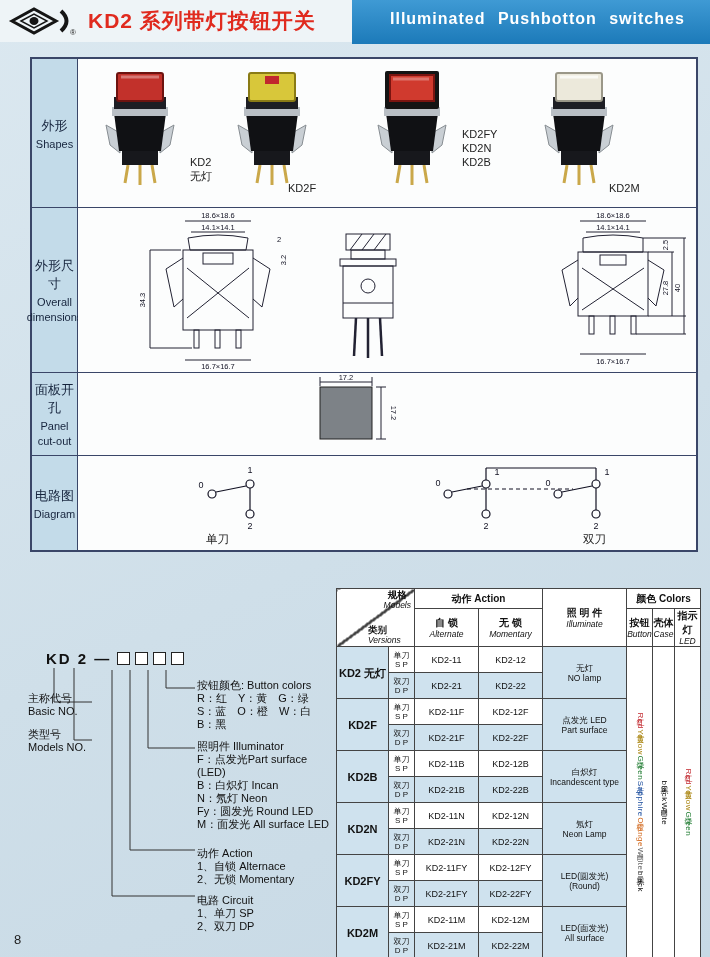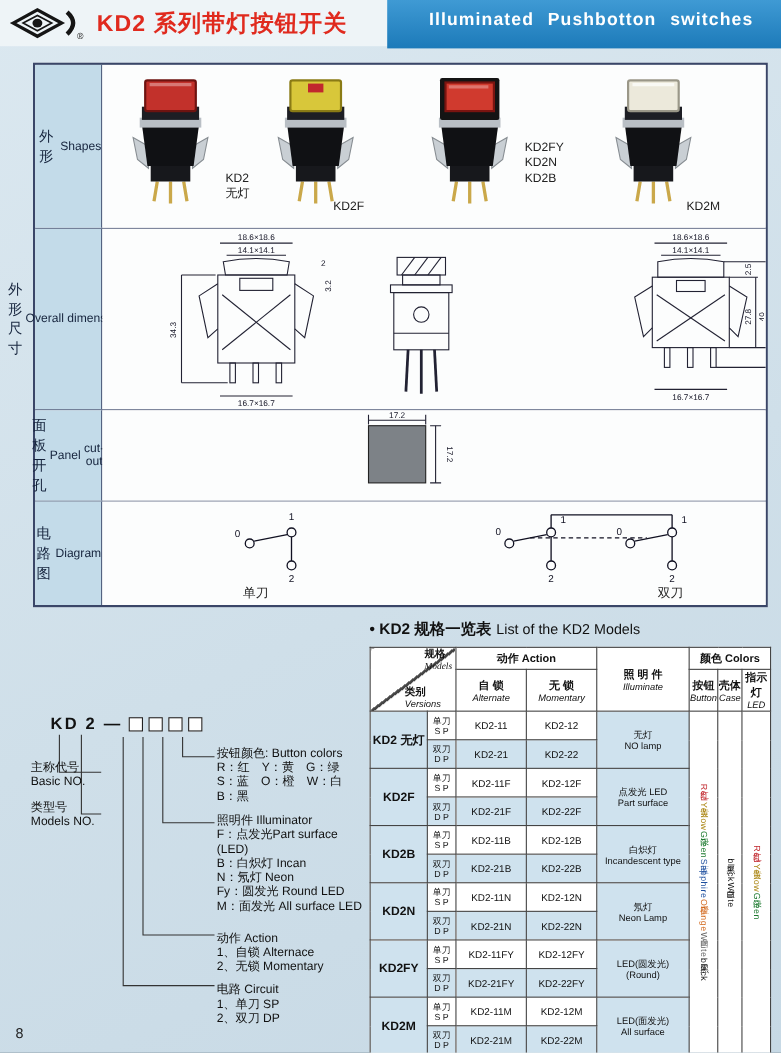--- a/index.html
+++ b/index.html
@@ -14,22 +14,22 @@
   .logo { position:absolute; left:8px; top:5px; }
   .title-cn { position:absolute; left:88px; top:7px; font-size:21px; font-weight:bold;
               color:#e02a1e; letter-spacing:1px; white-space:nowrap; }
   .title-en { position:absolute; left:38px; top:10px; font-size:16px; font-weight:bold;
               color:#fff; letter-spacing:1px; word-spacing:7px; white-space:nowrap; }
 
   
   .spec { position:absolute; left:30px; top:57px; width:668px; border:2px solid #3a4668; background:#fff; }
   .srow { display:flex; border-top:1.5px solid #3a4668; }
   .srow:first-child { border-top:none; }
-  .slabel { width:61px; background:#c3dbe9; border-right:1.5px solid #3a4668;
-            display:flex; flex-direction:row; align-items:center; justify-content:center;
+  .slabel { width:46px; background:#c3dbe9; border-right:1.5px solid #3a4668;
+            display:flex; flex-direction:column; align-items:center; justify-content:center;
             gap:3px; text-align:center; color:#16243d; flex:none; }
   .slabel .cn { font-size:13px; }
   .slabel .en { font-size:11px; }
   .scontent { flex:1; position:relative; background:#fcfdfd; overflow:hidden; }
   .r-shapes { height:148px; } .r-dims { height:164px; } .r-cut { height:82px; } .r-diag { height:94px; }
 
   .pw { position:absolute; top:8px; width:150px; height:138px; }
   .pcap { position:absolute; font-size:11px; line-height:14px; color:#222; }
   .tdraw { position:absolute; top:0; }
   .circap { position:absolute; top:76px; font-size:11.5px; color:#222; }
@@ -52,21 +52,21 @@
   .ann .g1 { margin-top:9px; } .ann .g2 { margin-top:16px; } .ann .g3 { margin-top:8px; }
 
   
   .models { position:absolute; left:336px; top:588px; border-collapse:collapse; table-layout:fixed; background:#fff; }
   .models td { border:1px solid #444; padding:0; text-align:center; vertical-align:middle; overflow:hidden; }
   .models tr.hrow1 { height:20px; } .models tr.hrow2 { height:26px; } .models tr.brow { height:26px; }
   .hb { font-size:10px; font-weight:bold; }
   .hen { font-size:8.5px; font-style:italic; font-weight:normal; line-height:9px; }
   .corner { position:relative;
             background-image:linear-gradient(to bottom right, transparent 48.5%, #444 48.5%, #444 51.5%, transparent 51.5%); }
-  .c-tr { position:absolute; top:1px; right:3px; text-align:left; font-size:9.5px; line-height:10px;font-family:Liberation Serif, serif; }
+  .c-tr { position:absolute; top:1px; right:3px; text-align:center; font-size:9.5px; line-height:10px; }
   .c-bl { position:absolute; bottom:1px; left:3px; text-align:left; font-size:9.5px; line-height:10px;margin-left:28px; }
   .c-tr b,.c-bl b { display:block; font-weight:bold; }
   .c-tr i,.c-bl i { display:block; font-style:italic; font-size:8.5px; }
   .ver { background:#cfe2ee; font-weight:bold; font-size:11px; line-height:12px; padding:1px; }
   .sub { font-size:8px; line-height:9px; }
   .mod { font-size:9px; }
   .ill { background:#cfe2ee; font-size:8.5px; line-height:10px; padding:1px; }
   tr.dp .sub, tr.dp .mod { background:#cfe2ee; }
   .vcol { vertical-align:middle; }
   .vtext { writing-mode:vertical-rl; text-orientation:mixed; height:306px; margin:0 auto;
@@ -347,24 +347,20 @@
             <text x="199" y="15">1</text>
             <text x="188" y="69">2</text>
           </g>
         </svg>
         <div class="circap" style="left:505px">双刀</div>
 
       </div>
     </div>
   </div>
 
-  <div class="mt-title">
-    <span class="tt-cn">• KD2 规格一览表</span>
-    <span class="tt-en">List of the KD2 Models</span>
-  </div>
 
 
   <div class="model-code">
     <span class="mc-text">KD 2 —</span>
     <span class="mc-box"></span>
     <span class="mc-box"></span>
     <span class="mc-box"></span>
     <span class="mc-box"></span>
   </div>
 

